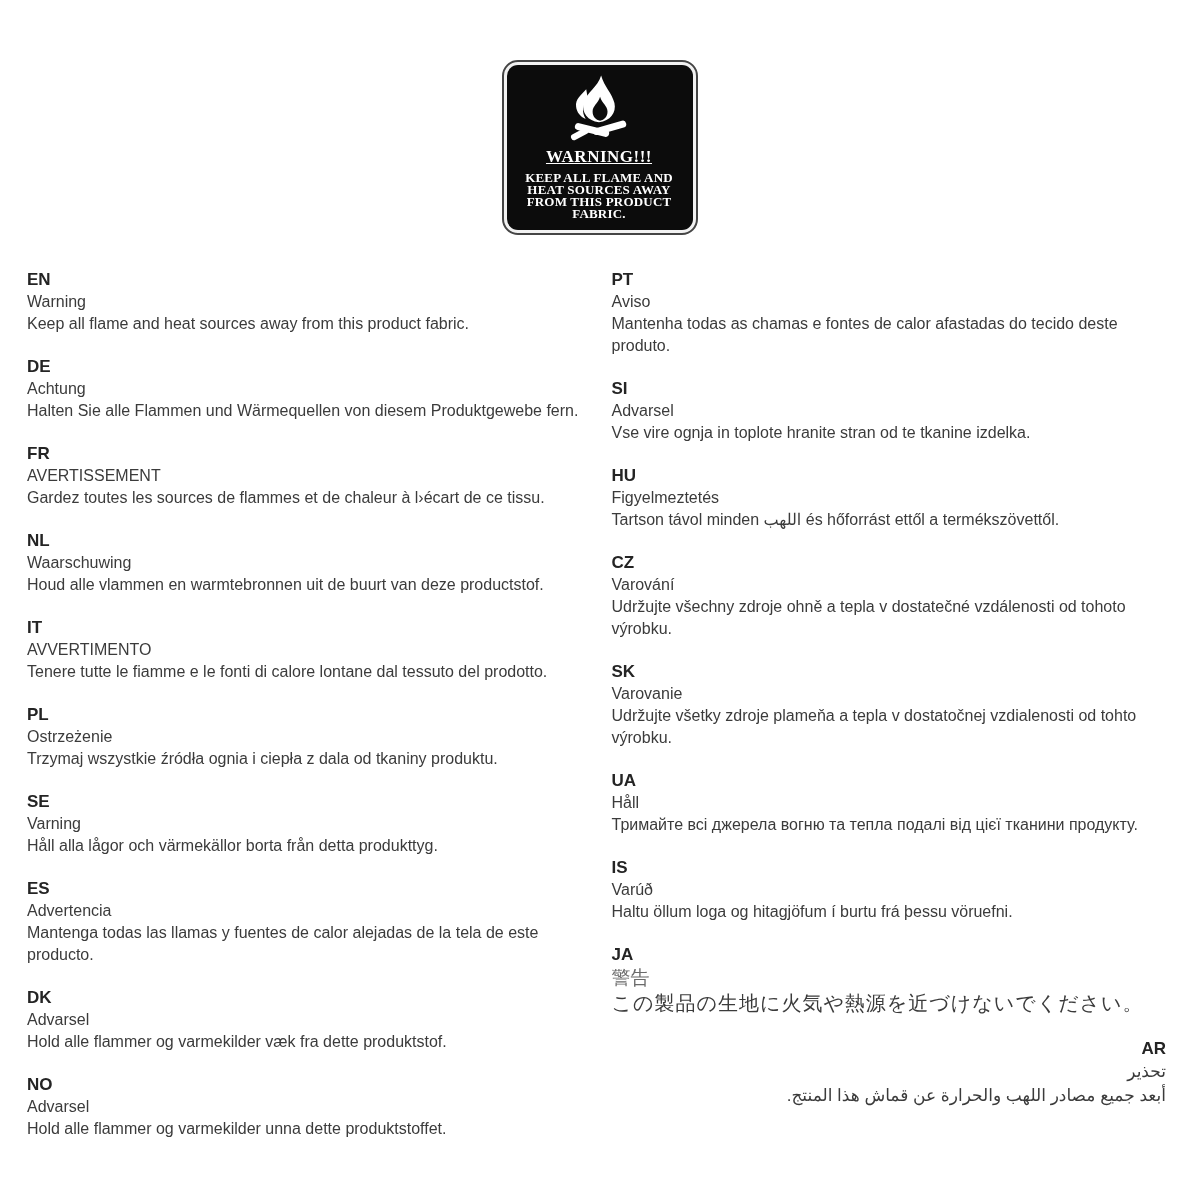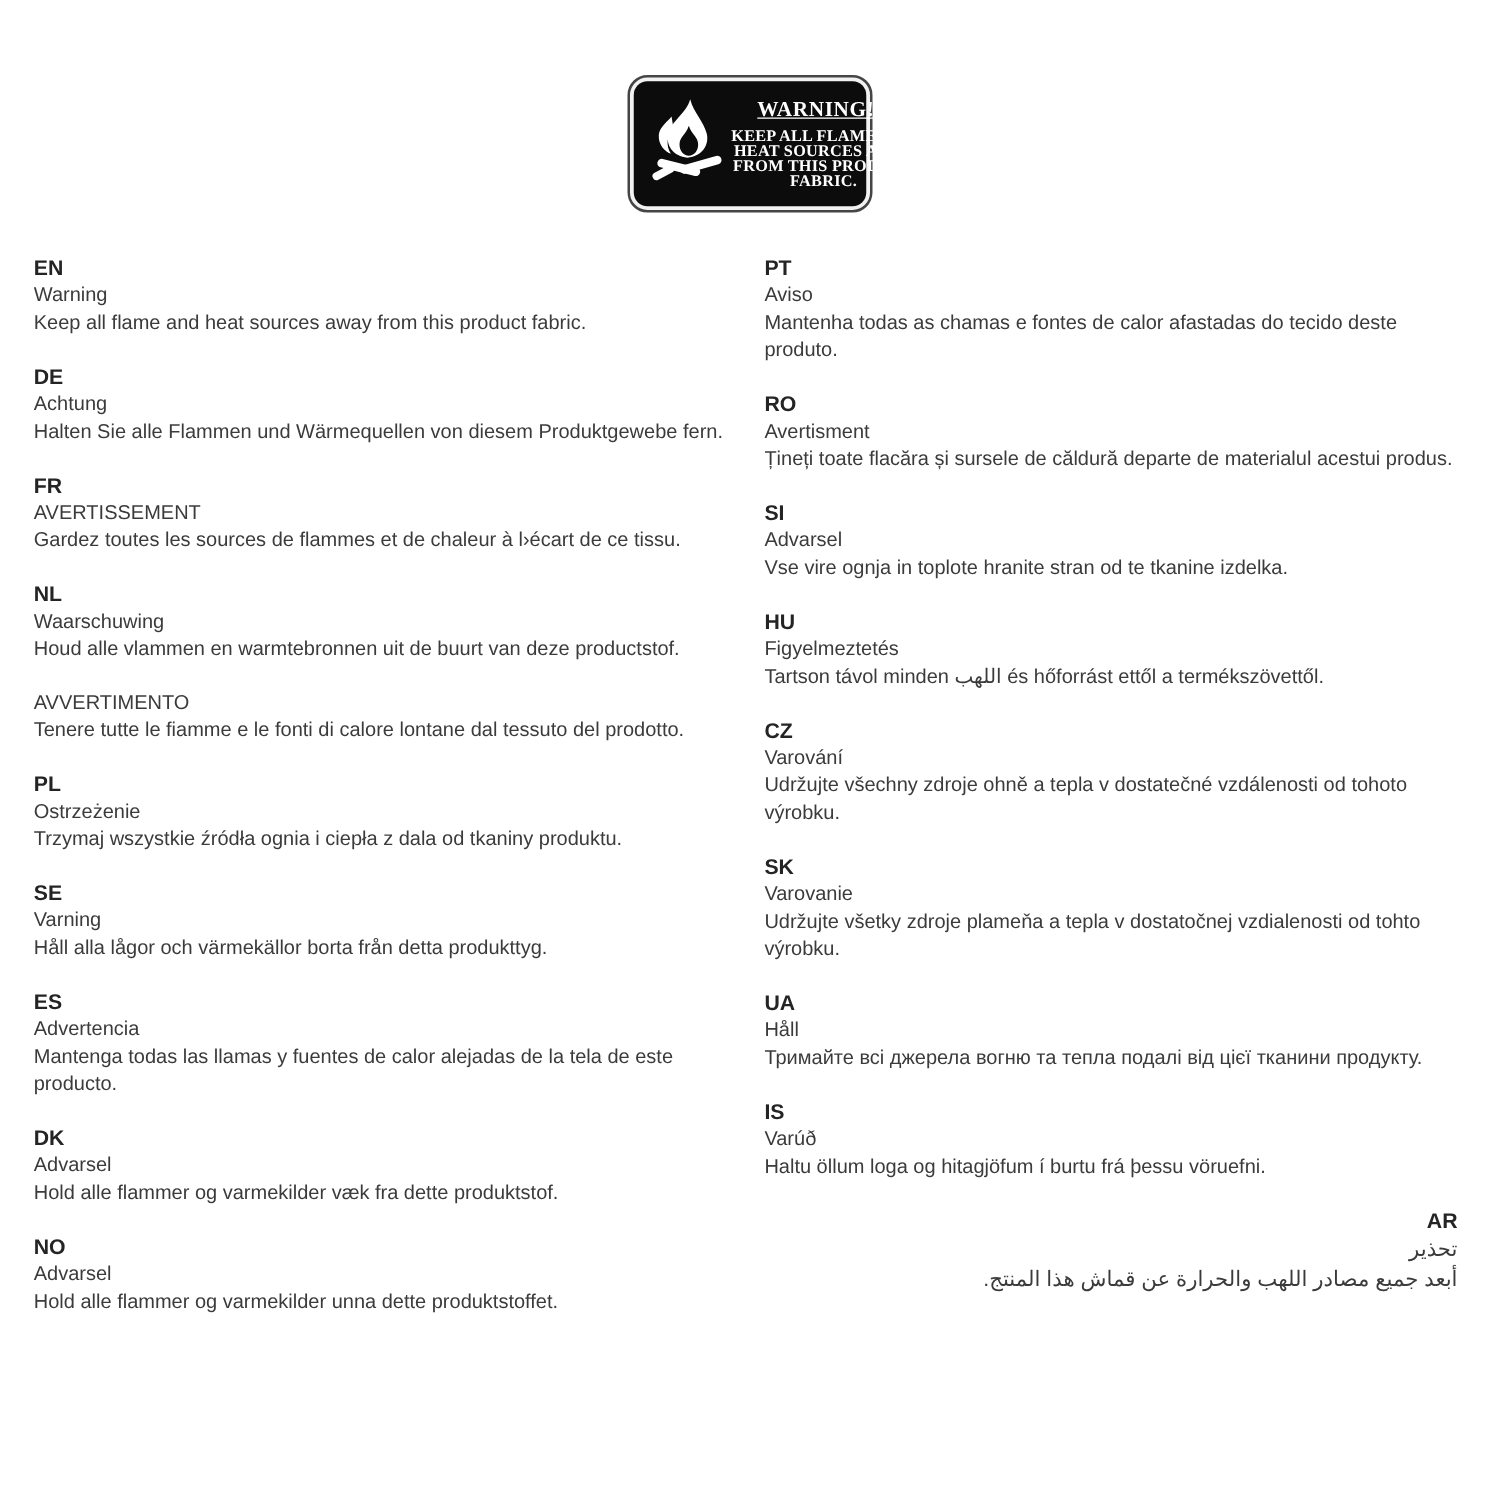--- a/index.html
+++ b/index.html
@@ -29,20 +29,21 @@
     padding: 3px;
     box-sizing: border-box;
   }
   .badge-inner {
     background: #0c0c0c;
     border-radius: 11px;
     display: flex;
     align-items: center;
     padding: 8px 10px 10px 8px;
     min-height: 82px;
+    flex-direction: column;
   }
   .flame-box { flex: 0 0 70px; display: flex; justify-content: center; }
   .badge-text {
     flex: 1;
     color: #ffffff;
     font-family: "Liberation Serif", serif;
     text-align: center;
   }
   .badge-title {
     font-size: 17px;
@@ -147,20 +148,21 @@
       <div class="body">Gardez toutes les sources de flammes et de chaleur à l›écart de ce tissu.</div>
     </div>
 
     <div class="section">
       <div class="code">NL</div>
       <div class="title">Waarschuwing</div>
       <div class="body">Houd alle vlammen en warmtebronnen uit de buurt van deze productstof.</div>
     </div>
 
     <div class="section">
+      <div class="code">IT</div>
       <div class="title">AVVERTIMENTO</div>
       <div class="body">Tenere tutte le fiamme e le fonti di calore lontane dal tessuto del prodotto.</div>
     </div>
 
     <div class="section">
       <div class="code">PL</div>
       <div class="title">Ostrzeżenie</div>
       <div class="body">Trzymaj wszystkie źródła ognia i ciepła z dala od tkaniny produktu.</div>
     </div>
 
@@ -188,25 +190,20 @@
       <div class="body">Hold alle flammer og varmekilder unna dette produktstoffet.</div>
     </div>
   </div>
     <div class="col" id="col-right">
     <div class="section">
       <div class="code">PT</div>
       <div class="title">Aviso</div>
       <div class="body">Mantenha todas as chamas e fontes de calor afastadas do tecido deste produto.</div>
     </div>
 
-    <div class="section">
-      <div class="code">RO</div>
-      <div class="title">Avertisment</div>
-      <div class="body">Țineți toate flacăra și sursele de căldură departe de materialul acestui produs.</div>
-    </div>
 
     <div class="section">
       <div class="code">SI</div>
       <div class="title">Advarsel</div>
       <div class="body">Vse vire ognja in toplote hranite stran od te tkanine izdelka.</div>
     </div>
 
     <div class="section">
       <div class="code">HU</div>
       <div class="title">Figyelmeztetés</div>
@@ -230,20 +227,25 @@
       <div class="title">Håll</div>
       <div class="body">Тримайте всі джерела вогню та тепла подалі від цієї тканини продукту.</div>
     </div>
 
     <div class="section">
       <div class="code">IS</div>
       <div class="title">Varúð</div>
       <div class="body">Haltu öllum loga og hitagjöfum í burtu frá þessu vöruefni.</div>
     </div>
 
+    <div class="section lang-ja">
+      <div class="code">JA</div>
+      <div class="title" dir="ltr">警告</div>
+      <div class="body" dir="ltr">この製品の生地に火気や熱源を近づけないでください。</div>
+    </div>
 
     <div class="section lang-ar align-right">
       <div class="code">AR</div>
       <div class="title" dir="rtl">تحذير</div>
       <div class="body" dir="rtl">أبعد جميع مصادر اللهب والحرارة عن قماش هذا المنتج.</div>
     </div>
   </div>
   </div>
 
 </div>

